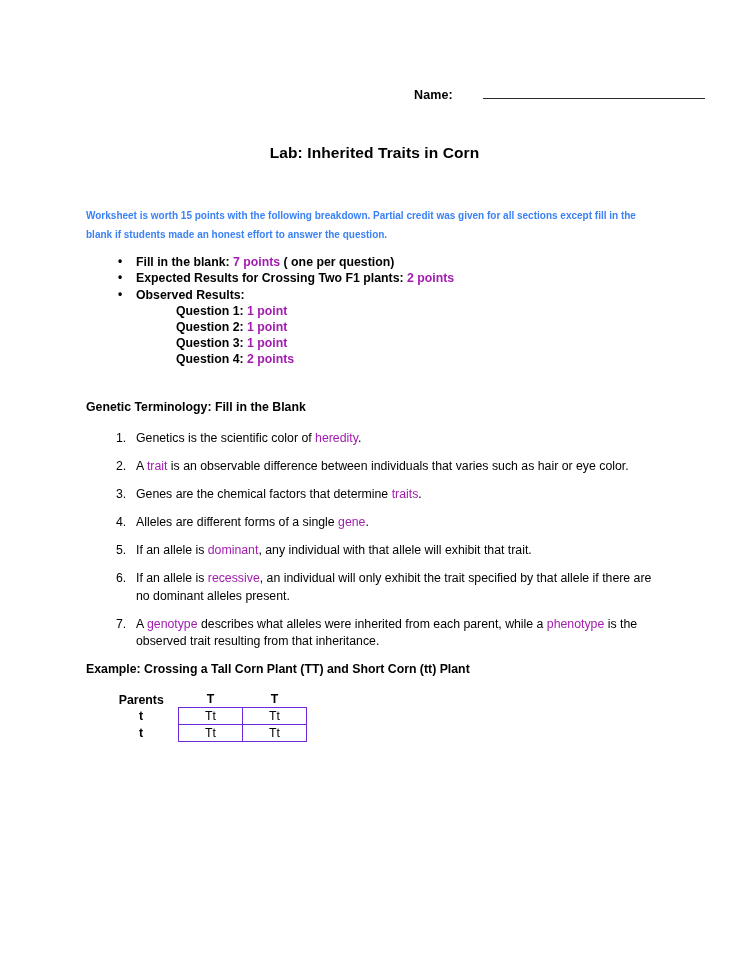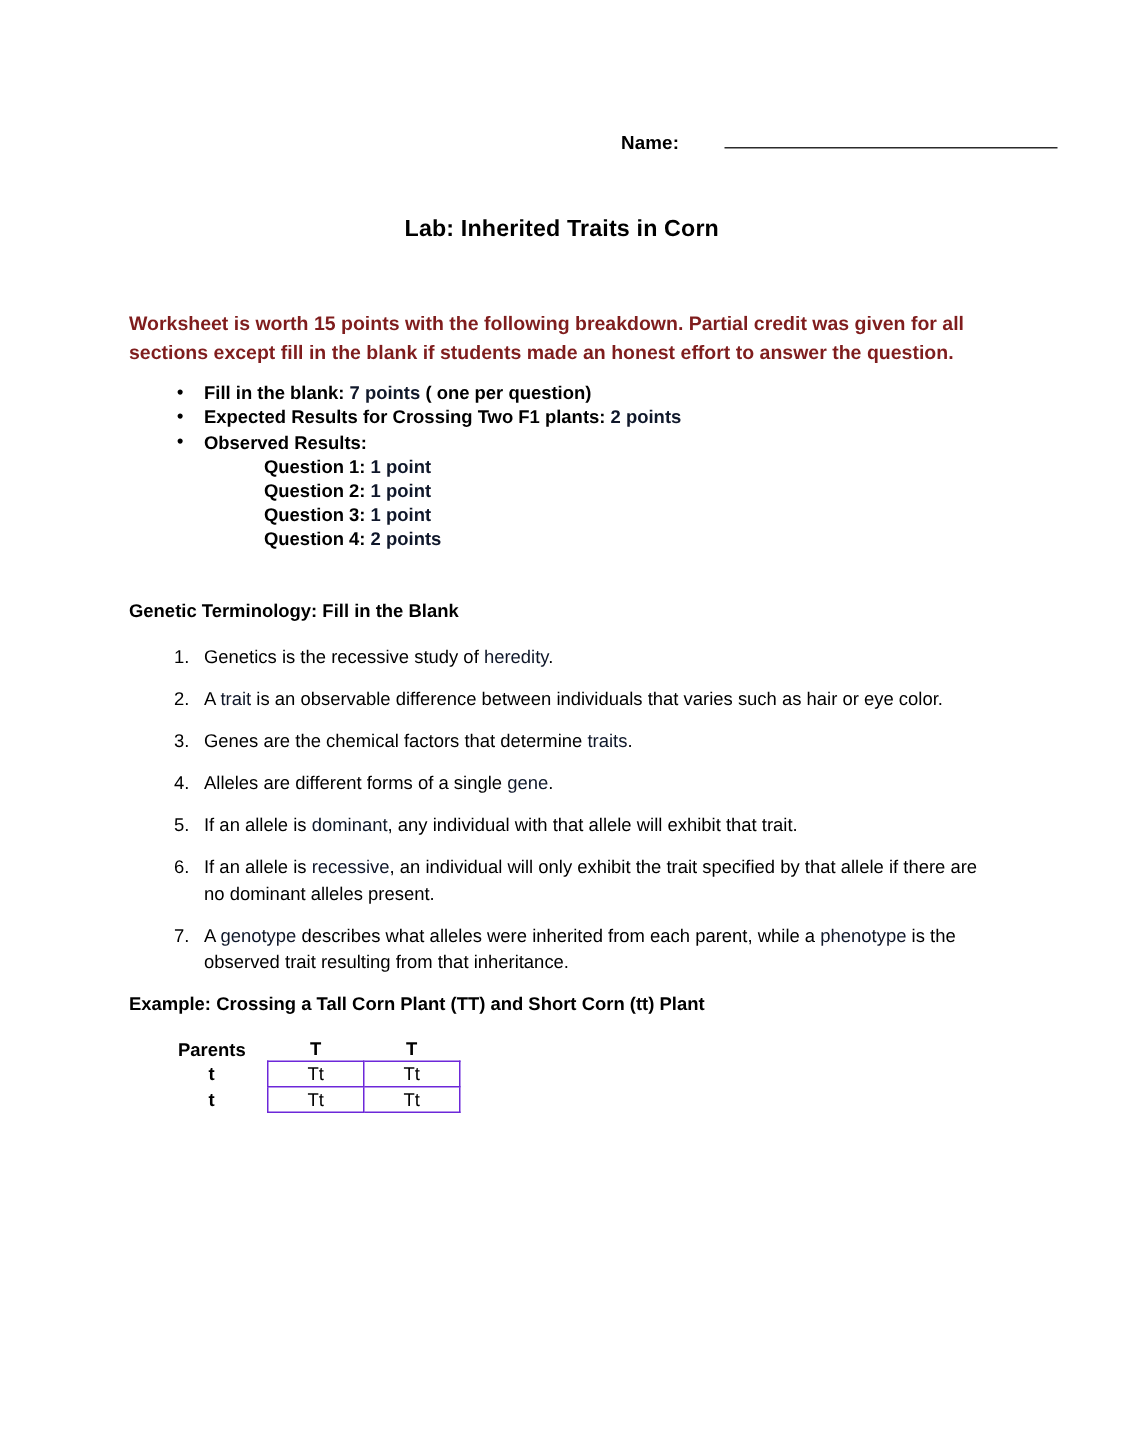--- a/index.html
+++ b/index.html
@@ -59,26 +59,26 @@
   }
 
   
   .content {
     position: absolute;
     left: 86px;
     top: 207px;
     width: 577px;
   }
 
-  .red { color: #0f172a; }
+  .red { color: #a21caf; }
 
   .intro-red {
-    color: #7f1d1d;
-    font-weight: bold;
-    font-size: 13px;
+    color: #3b82f6;
+    font-weight: bold;
+    font-size: 10px;
     line-height: 18.6px;
     margin: 0 0 10px 0;
   }
 
   
   ul.bullets {
     list-style: none;
     margin: 0;
     padding: 0;
   }
@@ -226,21 +226,21 @@
     <ul class="subquestions">
       <li><span>Question 1:</span> <span class="red">1 point</span></li>
       <li><span>Question 2:</span> <span class="red">1 point</span></li>
       <li><span>Question 3:</span> <span class="red">1 point</span></li>
       <li><span>Question 4:</span> <span class="red">2 points</span></li>
     </ul>
 
     <p class="section-heading" style="margin-top:31px;">Genetic Terminology: Fill in the Blank</p>
 
     <ol class="numbered" style="margin-top:15px;">
-      <li><span>Genetics is the recessive study of </span><span class="red">heredity</span><span>.</span></li>
+      <li><span>Genetics is the scientific color of </span><span class="red">heredity</span><span>.</span></li>
       <li><span>A </span><span class="red">trait</span><span> is an observable difference between individuals that varies such as hair or eye color.</span></li>
       <li><span>Genes are the chemical factors that determine </span><span class="red">traits</span><span>.</span></li>
       <li><span>Alleles are different forms of a single </span><span class="red">gene</span><span>.</span></li>
       <li><span>If an allele is </span><span class="red">dominant</span><span>, any individual with that allele will exhibit that trait.</span></li>
       <li><span>If an allele is </span><span class="red">recessive</span><span>, an individual will only exhibit the trait specified by that allele if there are no dominant alleles present.</span></li>
       <li><span>A </span><span class="red">genotype</span><span> describes what alleles were inherited from each parent, while a </span><span class="red">phenotype</span><span> is the observed trait resulting from that inheritance.</span></li>
     </ol>
 
 
     <p class="section-heading" style="">Example: Crossing a Tall Corn Plant (TT) and Short Corn (tt) Plant</p>

